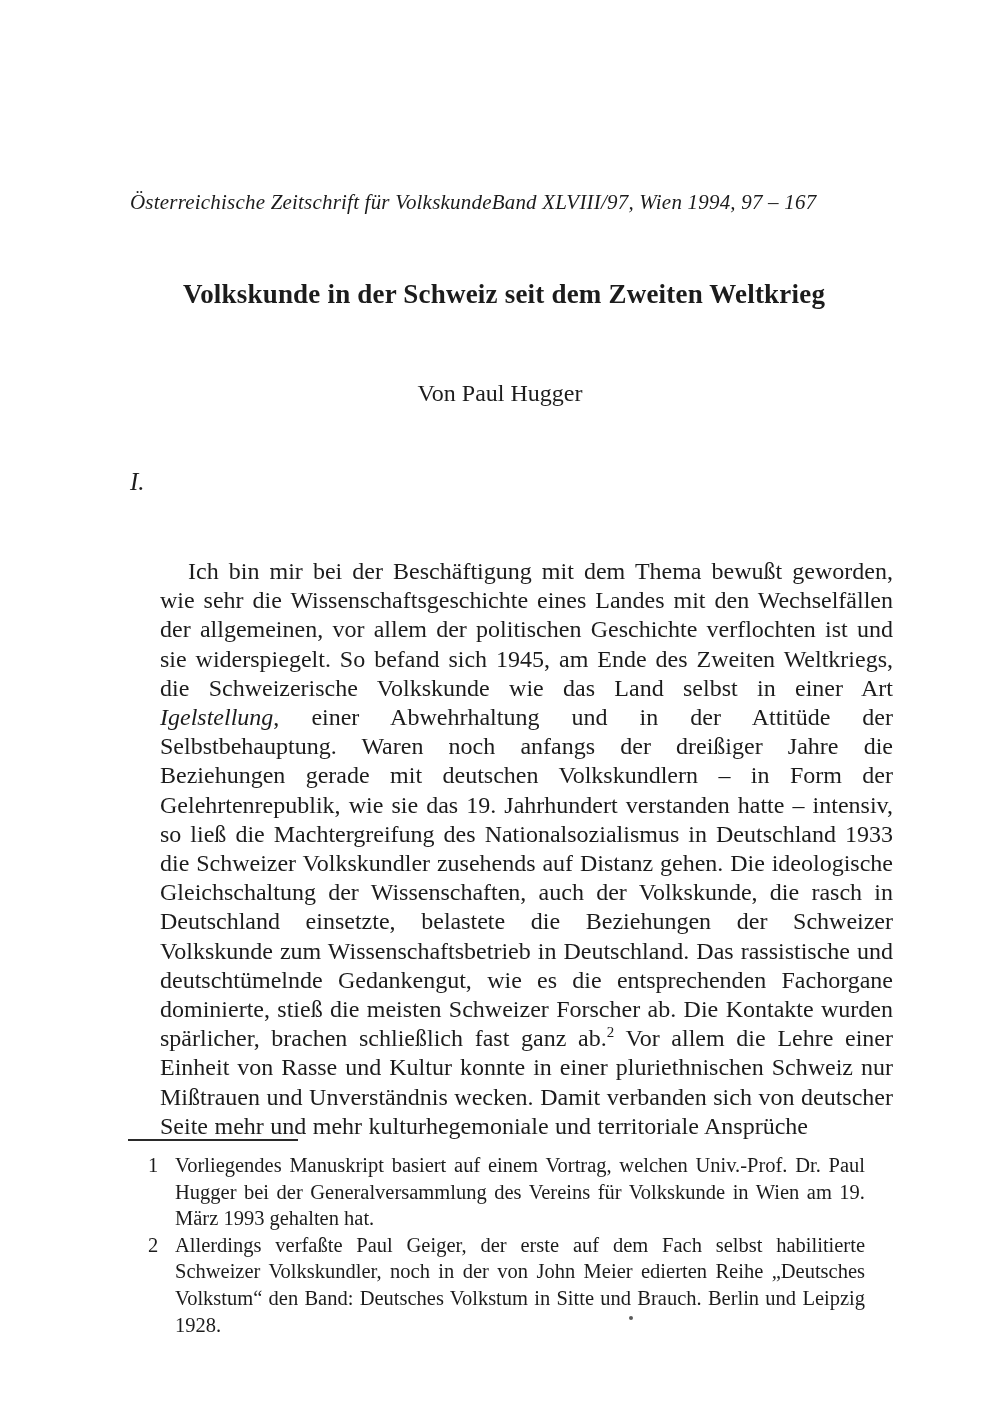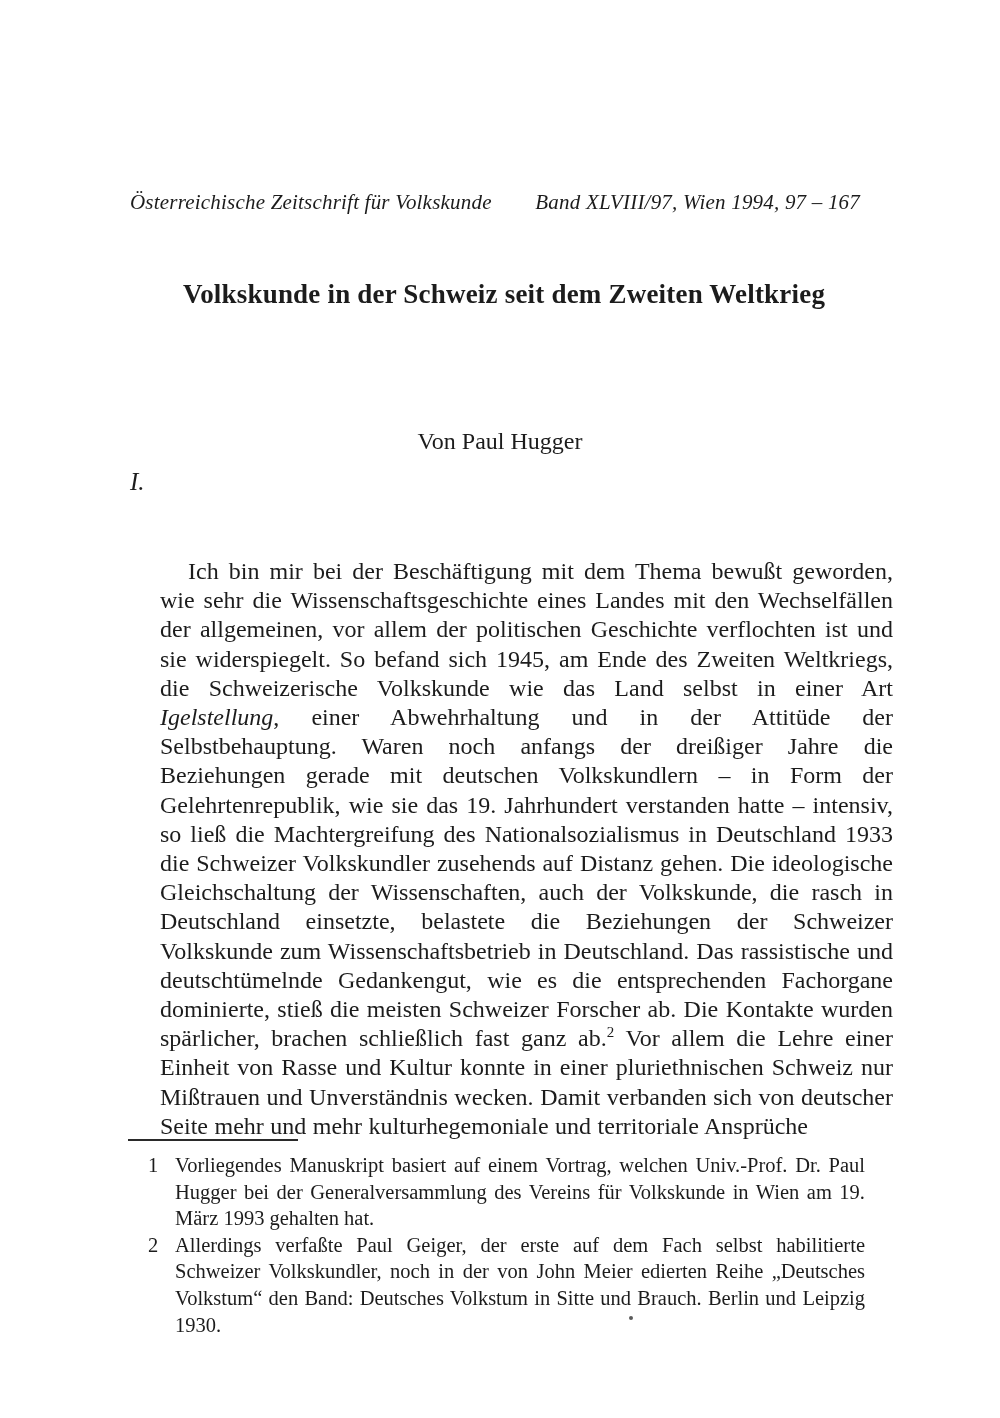--- a/index.html
+++ b/index.html
@@ -17,21 +17,21 @@
     font-family: "Liberation Serif", "DejaVu Serif", serif;
     overflow: hidden;
   }
   
   .running-head {
     position: absolute;
     top: 190px;
     left: 130px;
     right: 140px;
     display: flex;
-    justify-content: space-between;
+    justify-content: flex-start;
     font-style: italic;
     font-size: 21px;
     letter-spacing: 0.2px;
     white-space: nowrap;
   }
   
   .article-title {
     position: absolute;
     top: 276px;
     left: 0;
@@ -48,21 +48,20 @@
     line-height: 0;
   }
   
   .byline {
     position: absolute;
     top: 380px;
     left: 0;
     right: 0;
     text-align: center;
     font-size: 24px;
-    margin-top: 48px;
   }
   
   .section-label {
     position: absolute;
     top: 468px;
     left: 130px;
     font-style: italic;
     font-size: 25px;
   }
   
@@ -144,19 +143,19 @@
   <div class="fn-rule"></div>
 
   <div class="footnotes">
   <div class="fn">
     <span class="fn-num">1</span>
     <span class="fn-text">Vorliegendes Manuskript basiert auf einem Vortrag, welchen Univ.-Prof. Dr. Paul Hugger bei der Generalversammlung des Vereins für Volkskunde in Wien am 19. März 1993 gehalten hat.</span>
   </div>
 
   <div class="fn">
     <span class="fn-num">2</span>
-    <span class="fn-text">Allerdings verfaßte Paul Geiger, der erste auf dem Fach selbst habilitierte Schweizer Volkskundler, noch in der von John Meier edierten Reihe „Deutsches Volkstum“ den Band: Deutsches Volkstum in Sitte und Brauch. Berlin und Leipzig 1930.</span>
+    <span class="fn-text">Allerdings verfaßte Paul Geiger, der erste auf dem Fach selbst habilitierte Schweizer Volkskundler, noch in der von John Meier edierten Reihe „Deutsches Volkstum“ den Band: Deutsches Volkstum in Sitte und Brauch. Berlin und Leipzig 1928.</span>
   </div>
 </div>
 
   <div class="scan-dot"></div>
 
 </div>
 
 </body></html>

